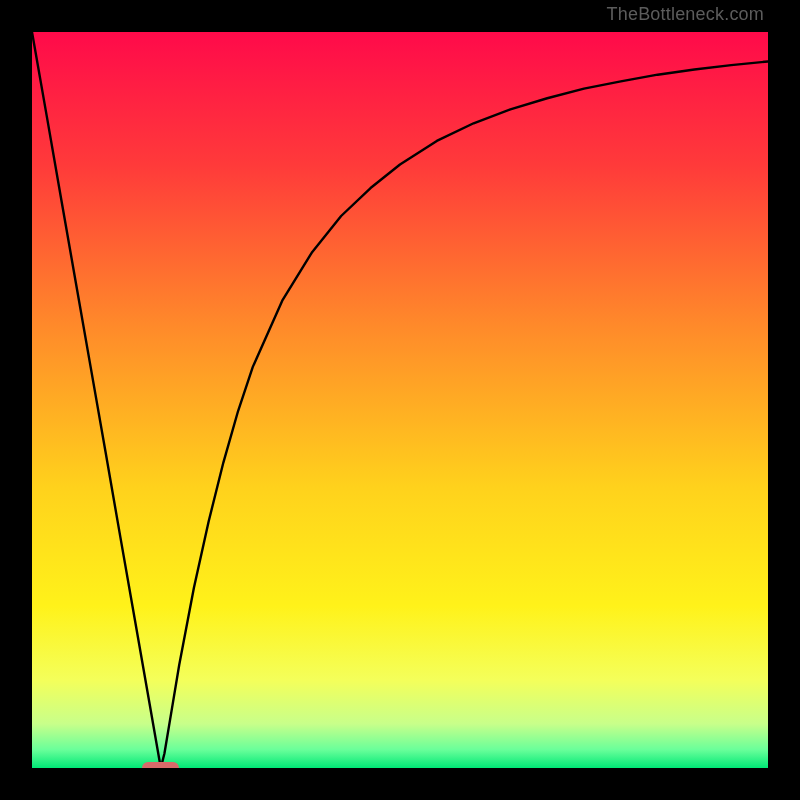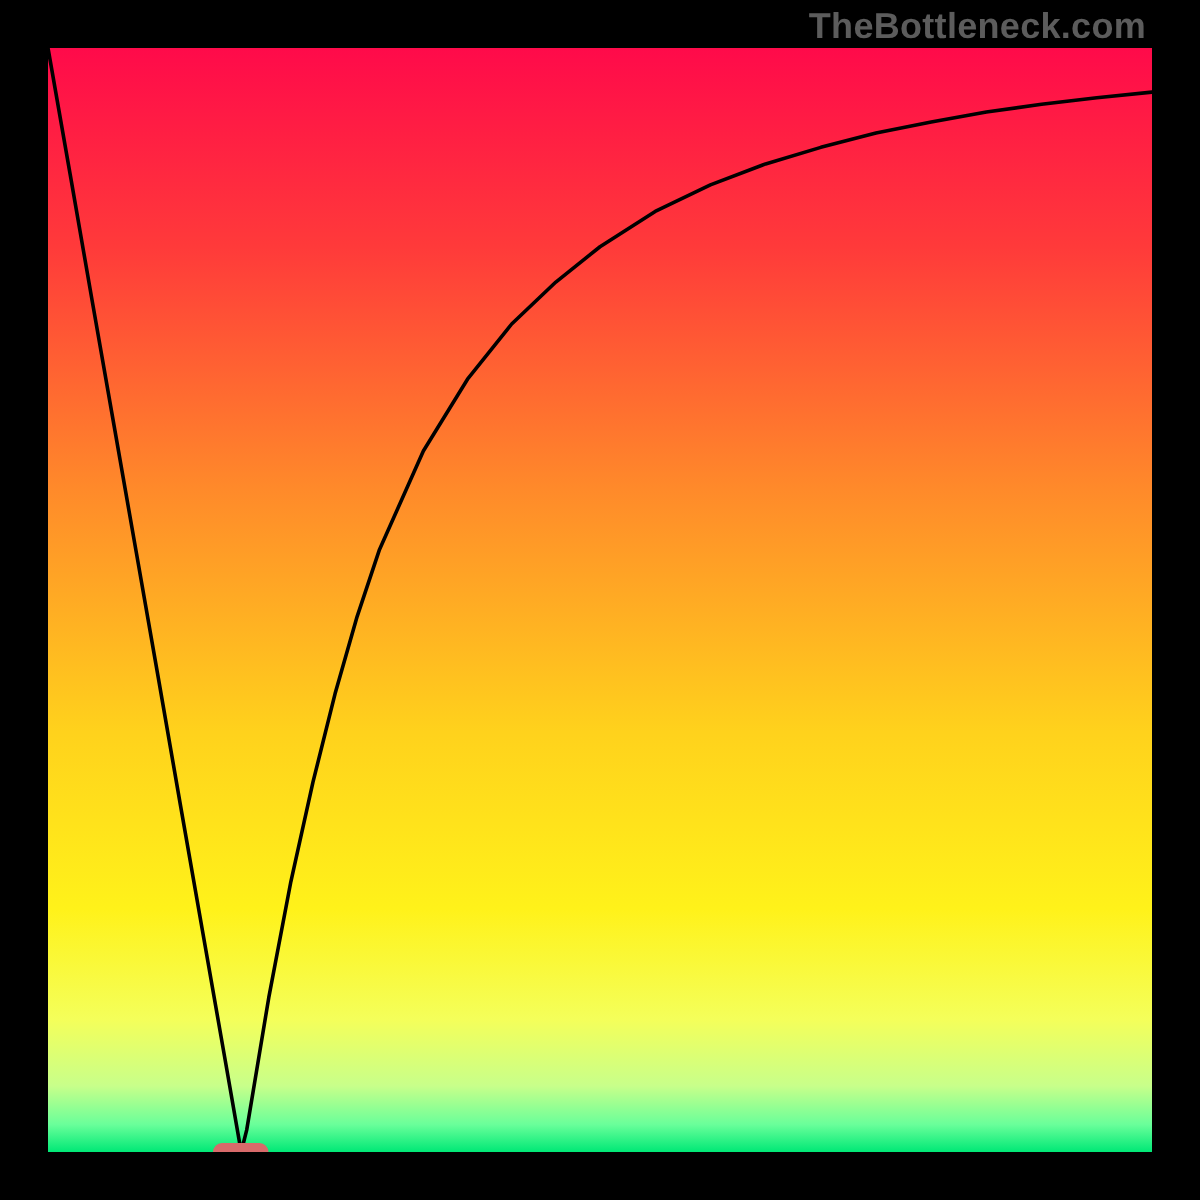--- a/index.html
+++ b/index.html
@@ -31,22 +31,22 @@
   }
   .curve-svg {
     position: absolute;
     inset: 0;
   }
   .watermark {
     position: absolute;
     top: 4px;
     right: 36px;
     color: #5c5c5c;
-    font-size: 24px;
-    font-weight: 700;
+    font-size: 18px;
+    font-weight: 400;
     letter-spacing: 0.2px;
   }
   .marker {
     position: absolute;
     background: #d86a6a;
     border-radius: 8px;
   }
 </style>
 </head>
 <body>

